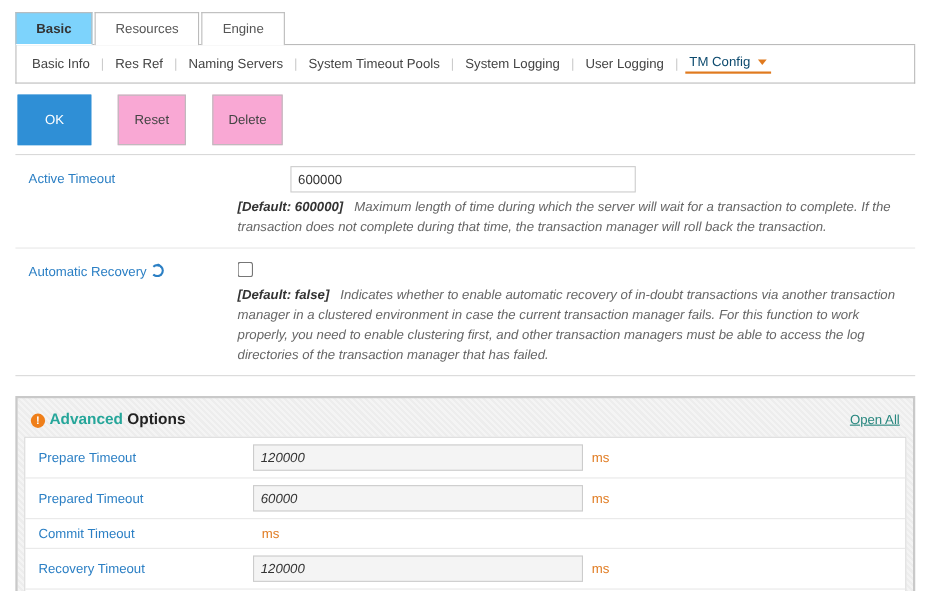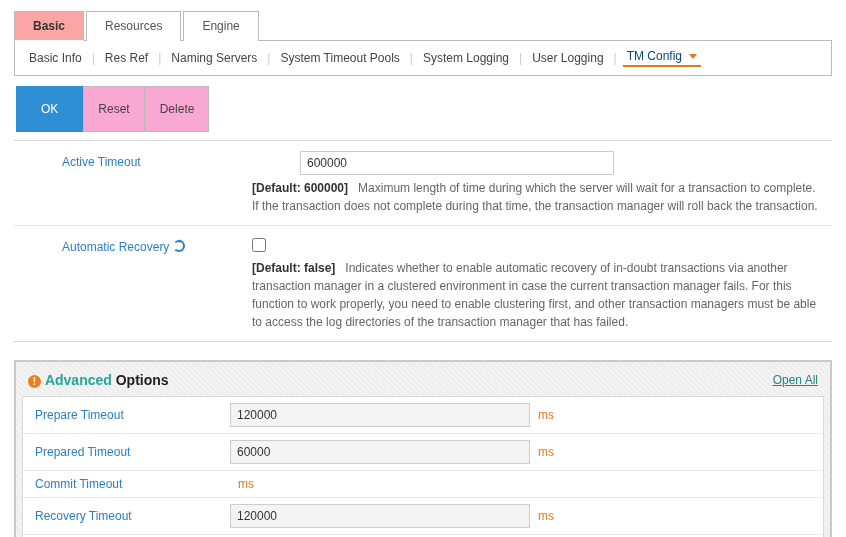--- a/index.html
+++ b/index.html
@@ -24,21 +24,21 @@
   margin-right: 2px;
   background: #fff;
   cursor: pointer;
   color: #555;
   position: relative;
   top: 1px;
 }
 .tab.active {
   font-weight: bold;
   color: #333;
-  background: #fca5a5;
+  background: #7dd3fc;
   border-bottom: 1px solid #fff;
   text-align: right;
 }
 
 
 .subtabs-bar {
   border: 1px solid #bbb;
   border-top: none;
   padding: 8px 10px;
   display: flex;
@@ -104,21 +104,21 @@
   border-top: 2px solid transparent;
   border-bottom: 2px solid transparent;
   top: -1px; left: 6px;
 }
 .star-icon { color: #e07a1f; font-size: 13px; }
 .alert-icon {
   display:inline-block; width:13px; height:13px; border-radius:50%;
   background:#ef7f1a; color:#fff; text-align:center; line-height:13px;
   font-size:10px; font-weight:bold;
 }
-.buttons { display: flex; gap: 0; }
+.buttons { display: flex; gap: 24px; }
 .btn {
   border: 1px solid #bbb;
   background: #f9a8d4;
   padding: 15px 14px;
   cursor: pointer;
   color: #444;
   font-size: 12px;
 }
 .btn.primary {
   background: #2f8fd6;
@@ -140,35 +140,35 @@
 }
 .row:first-child { border-top: none; }
 .label-col {
   width: 190px;
   flex-shrink: 0;
   color: #2b7fc4;
   padding-top: 4px;
   display: flex;
   align-items: flex-start;
   gap: 4px;
-  margin-left: 36px;
 }
 .val-col { flex: 1; }
 .text-input {
   width: 314px;
   padding: 4px 6px;
   border: 1px solid #ccc;
   font-size: 12px;
   color: #333;
   margin-left: 48px;
 }
 .desc {
   color: #666;
   margin-top: 4px;
   line-height: 1.5;
+  font-style: italic;
 }
 .desc .default { color: #333; font-weight: bold; }
 .checkbox {
   width: 14px; height: 14px;
   margin-top: 2px;
 }
 
 
 .advanced-wrap {
   margin-top: 18px;
@@ -202,20 +202,21 @@
   width: 195px;
   color: #2b7fc4;
 }
 .adv-input {
   width: 300px;
   padding: 4px 6px;
   border: 1px solid #ccc;
   background: #f4f4f4;
   font-size: 12px;
   color: #333;
+  font-style: italic;
 }
 .unit {
   margin-left: 8px;
   color: #e07a1f;
 }
 </style>
 </head>
 <body>
 
 <div class="container">

